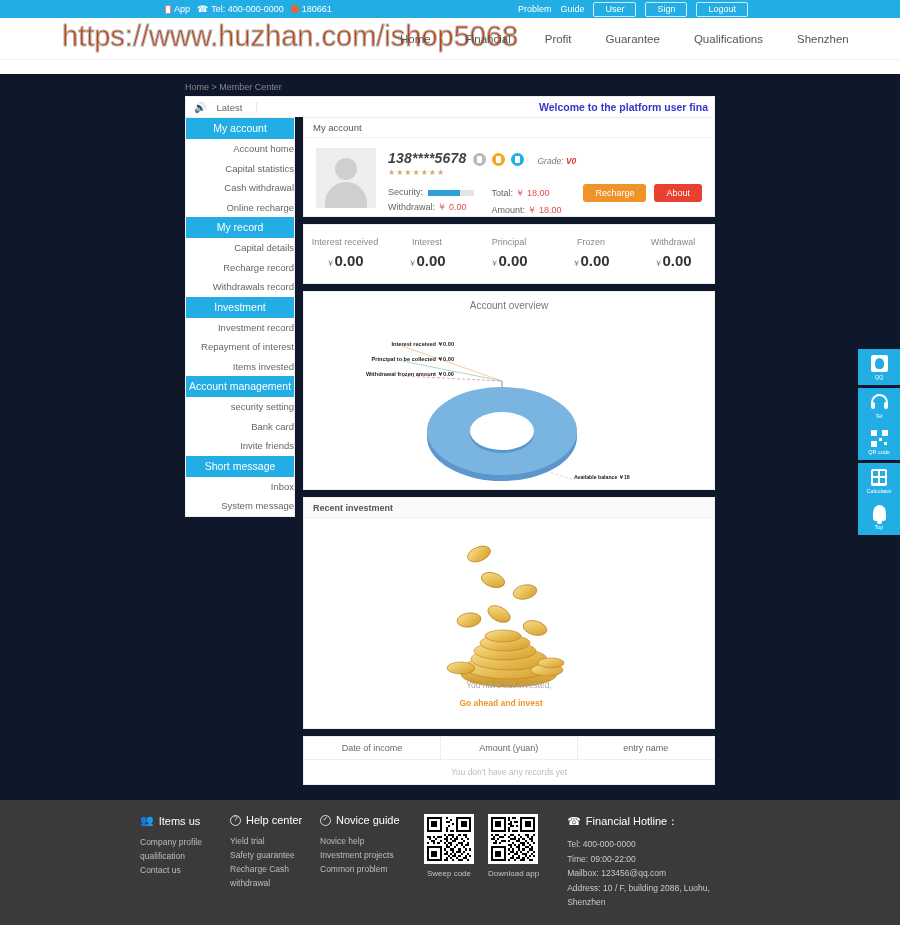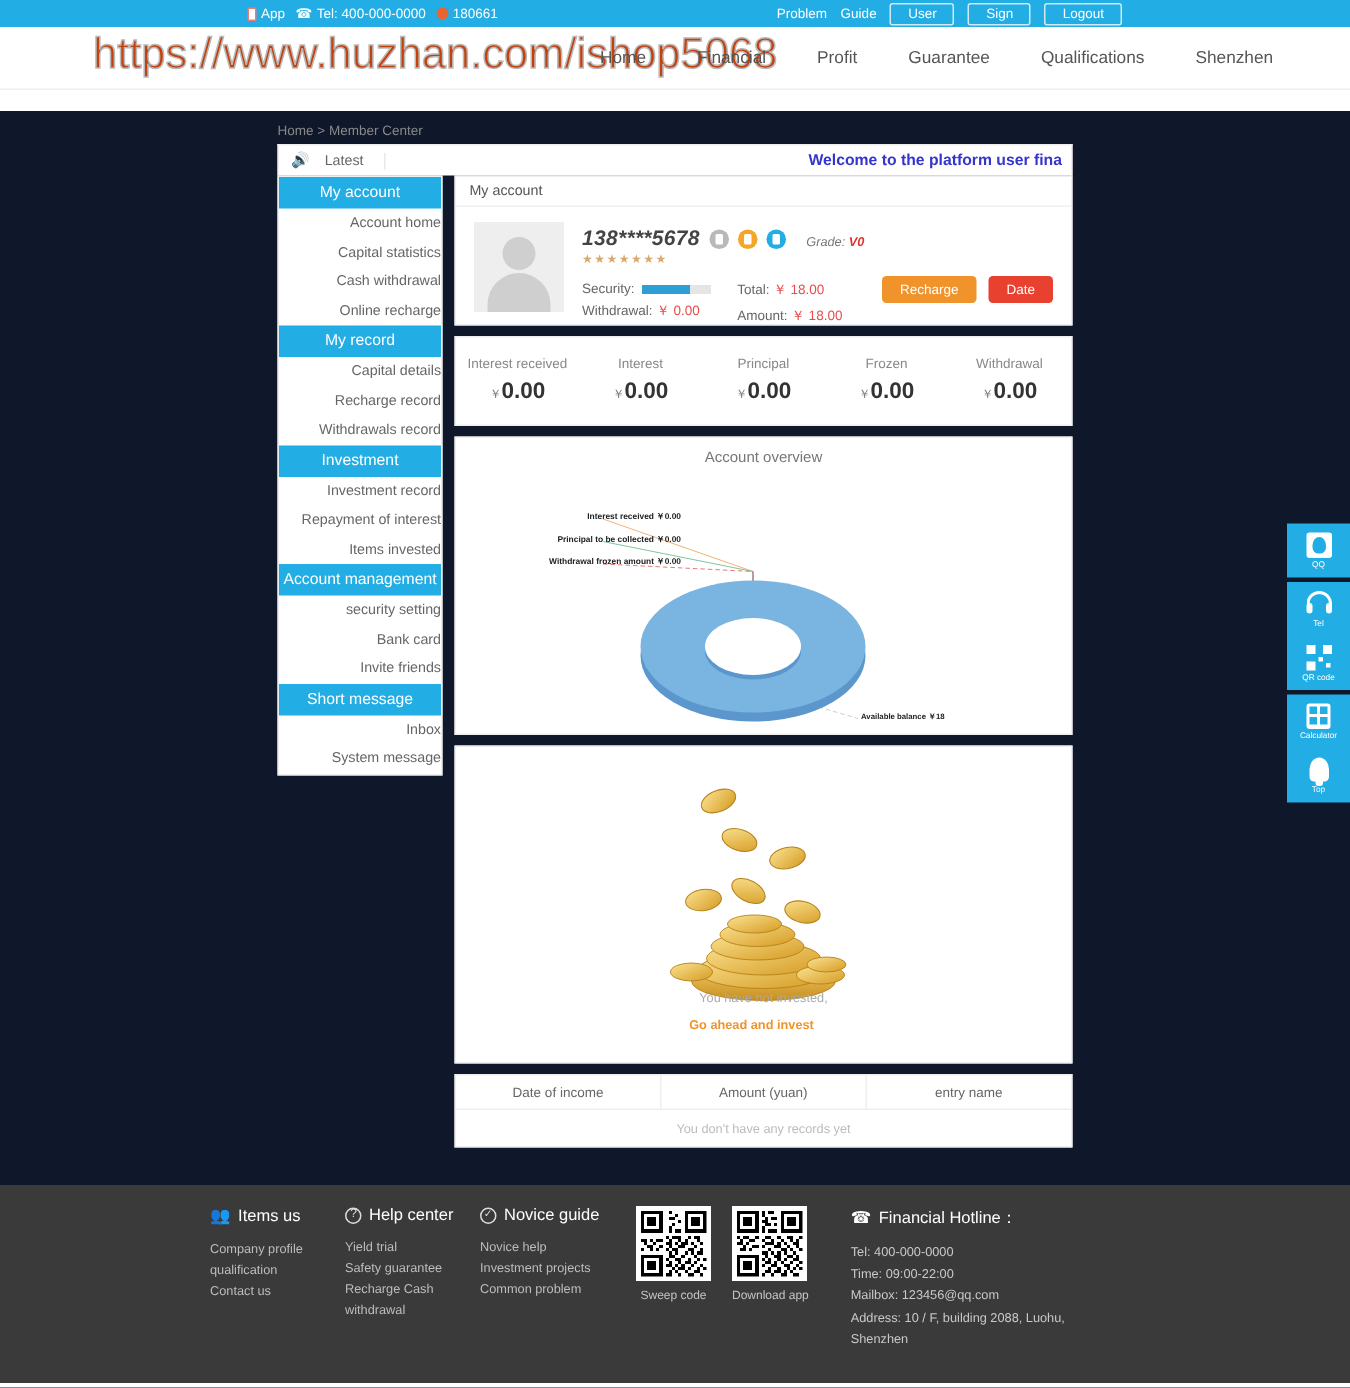--- a/index.html
+++ b/index.html
@@ -299,21 +299,21 @@
                   </div>
                   <div>
                     <span class="lbl">Amount:</span>
                     <span class="red">￥ 18.00</span>
                   </div>
                 </div>
               </div>
             </div>
             <div class="acct-btns">
               <button class="btn btn-org">Recharge</button>
-              <button class="btn btn-red">Date</button>
+              <button class="btn btn-red">About</button>
             </div>
           </div>
         </div>
 
         <div class="card">
           <div class="stats">
             <div class="stat">
               <div class="sl">Interest received</div>
               <div class="sv"><span>￥</span><b>0.00</b></div>
             </div>
@@ -353,20 +353,21 @@
               <ellipse cx="198" cy="118" rx="32" ry="19" fill="#ffffff"></ellipse>
             </svg>
             <div class="clab" style="left:0px; top:28px; width:150px;">Interest received ￥0.00</div>
             <div class="clab" style="left:0px; top:43px; width:150px;">Principal to be collected ￥0.00</div>
             <div class="clab" style="left:0px; top:58px; width:150px;">Withdrawal frozen amount ￥0.00</div>
             <div class="avail" style="left:270px; top:161px;">Available balance ￥18</div>
           </div>
         </div>
 
         <div class="card">
+          <div class="card-hd bold">Recent investment</div>
           <div class="invest-body">
             <svg class="coins" width="140" height="150" viewBox="0 0 140 150">
               <defs>
                 <linearGradient id="g1" x1="0" y1="0" x2="0" y2="1">
                   <stop offset="0" stop-color="#f7d271"></stop>
                     <stop offset="1" stop-color="#c88f1e"></stop>
                 </linearGradient>
                 <linearGradient id="g2" x1="0" y1="0" x2="1" y2="1">
                   <stop offset="0" stop-color="#fbe392"></stop>
                     <stop offset="1" stop-color="#d59b23"></stop>

